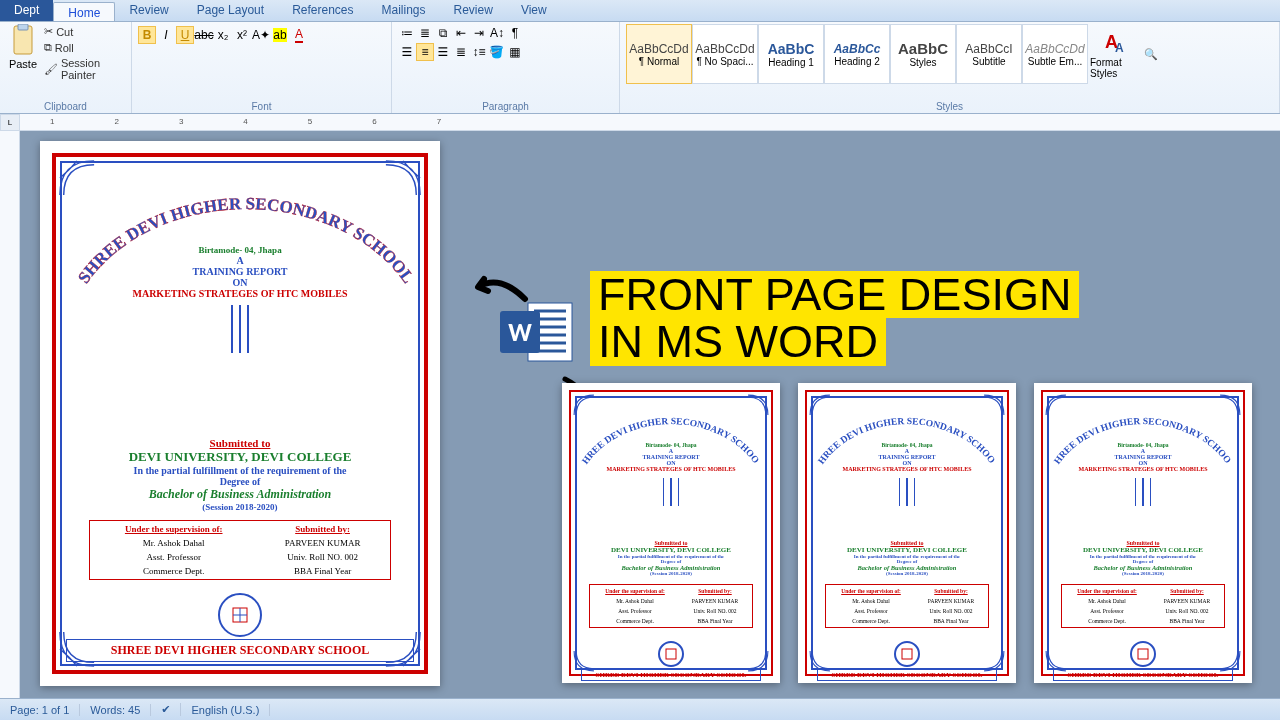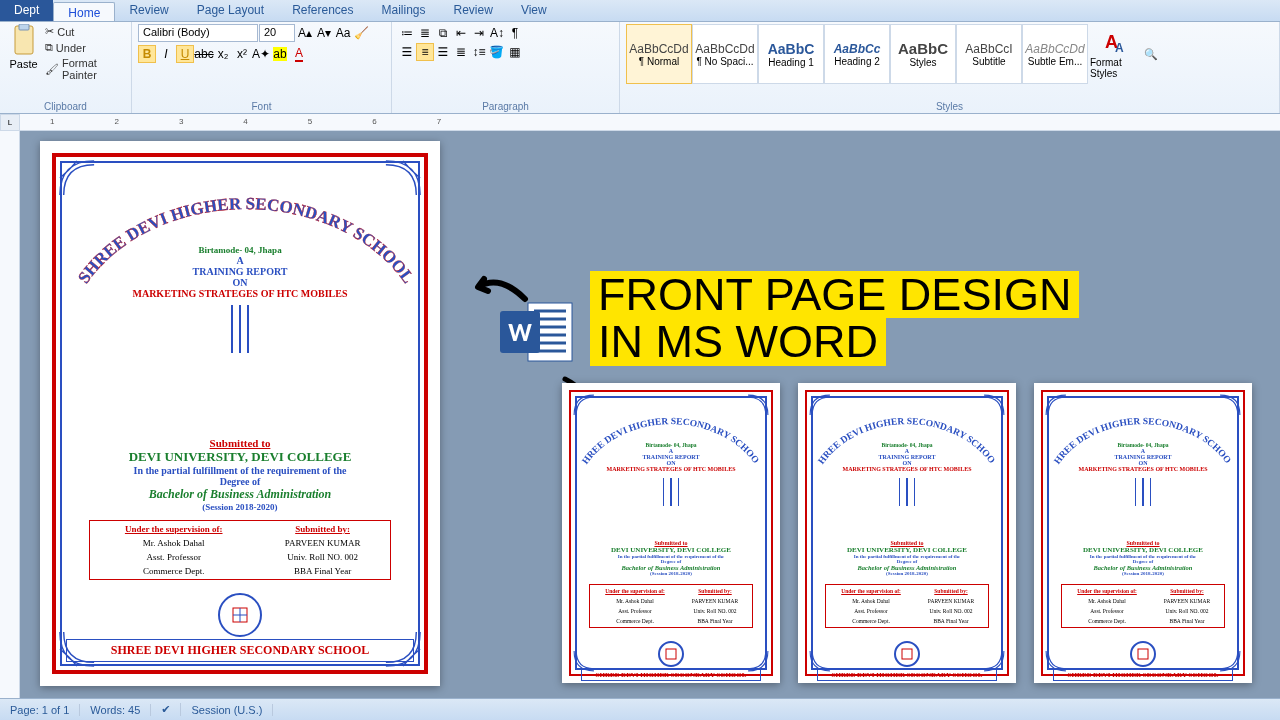--- a/index.html
+++ b/index.html
@@ -119,41 +119,33 @@
           </svg>
         <span>Paste</span>
       </div>
       <div class="col">
         <div class="btn-sm">
             <span>✂</span>
             <span>Cut</span>
           </div>
         <div class="btn-sm">
             <span>⧉</span>
-            <span>Under</span>
+            <span>Roll</span>
           </div>
         <div class="btn-sm">
             <span>🖌</span>
-            <span>Format Painter</span>
+            <span>Session Painter</span>
           </div>
       </div>
     </div>
     <div class="group-label">Clipboard</div>
   </div>
 
   <div class="group" style="width:260px">
     <div class="col" style="width:100%">
-      <div class="fontsel">
-        <div class="fontbox" style="width:120px">Calibri (Body)</div>
-        <div class="fontbox" style="width:36px">20</div>
-        <span class="ico">A▴</span>
-        <span class="ico">A▾</span>
-        <span class="ico">Aa</span>
-        <span class="ico">🧹</span>
-      </div>
       <div class="fontrow2">
         <span class="ico active" style="font-weight:bold;color:#c48a00">B</span>
         <span class="ico" style="font-style:italic">I</span>
         <span class="ico active" style="text-decoration:underline;color:#c48a00">U</span>
         <span class="ico">
             <s>abc</s>
           </span>
         <span class="ico">x₂</span>
         <span class="ico">x²</span>
         <span class="ico">A✦</span>
@@ -557,14 +549,14 @@
       <div class="school-name-box">SHREE DEVI HIGHER SECONDARY SCHOOL</div>
     </div>
   </div>
     </div>
 </div>
 
 <div class="statusbar">
   <div class="seg">Page: 1 of 1</div>
   <div class="seg">Words: 45</div>
   <div class="seg">✔</div>
-  <div class="seg">Session (U.S.)</div>
+  <div class="seg">English (U.S.)</div>
 </div>
 
 </body></html>

